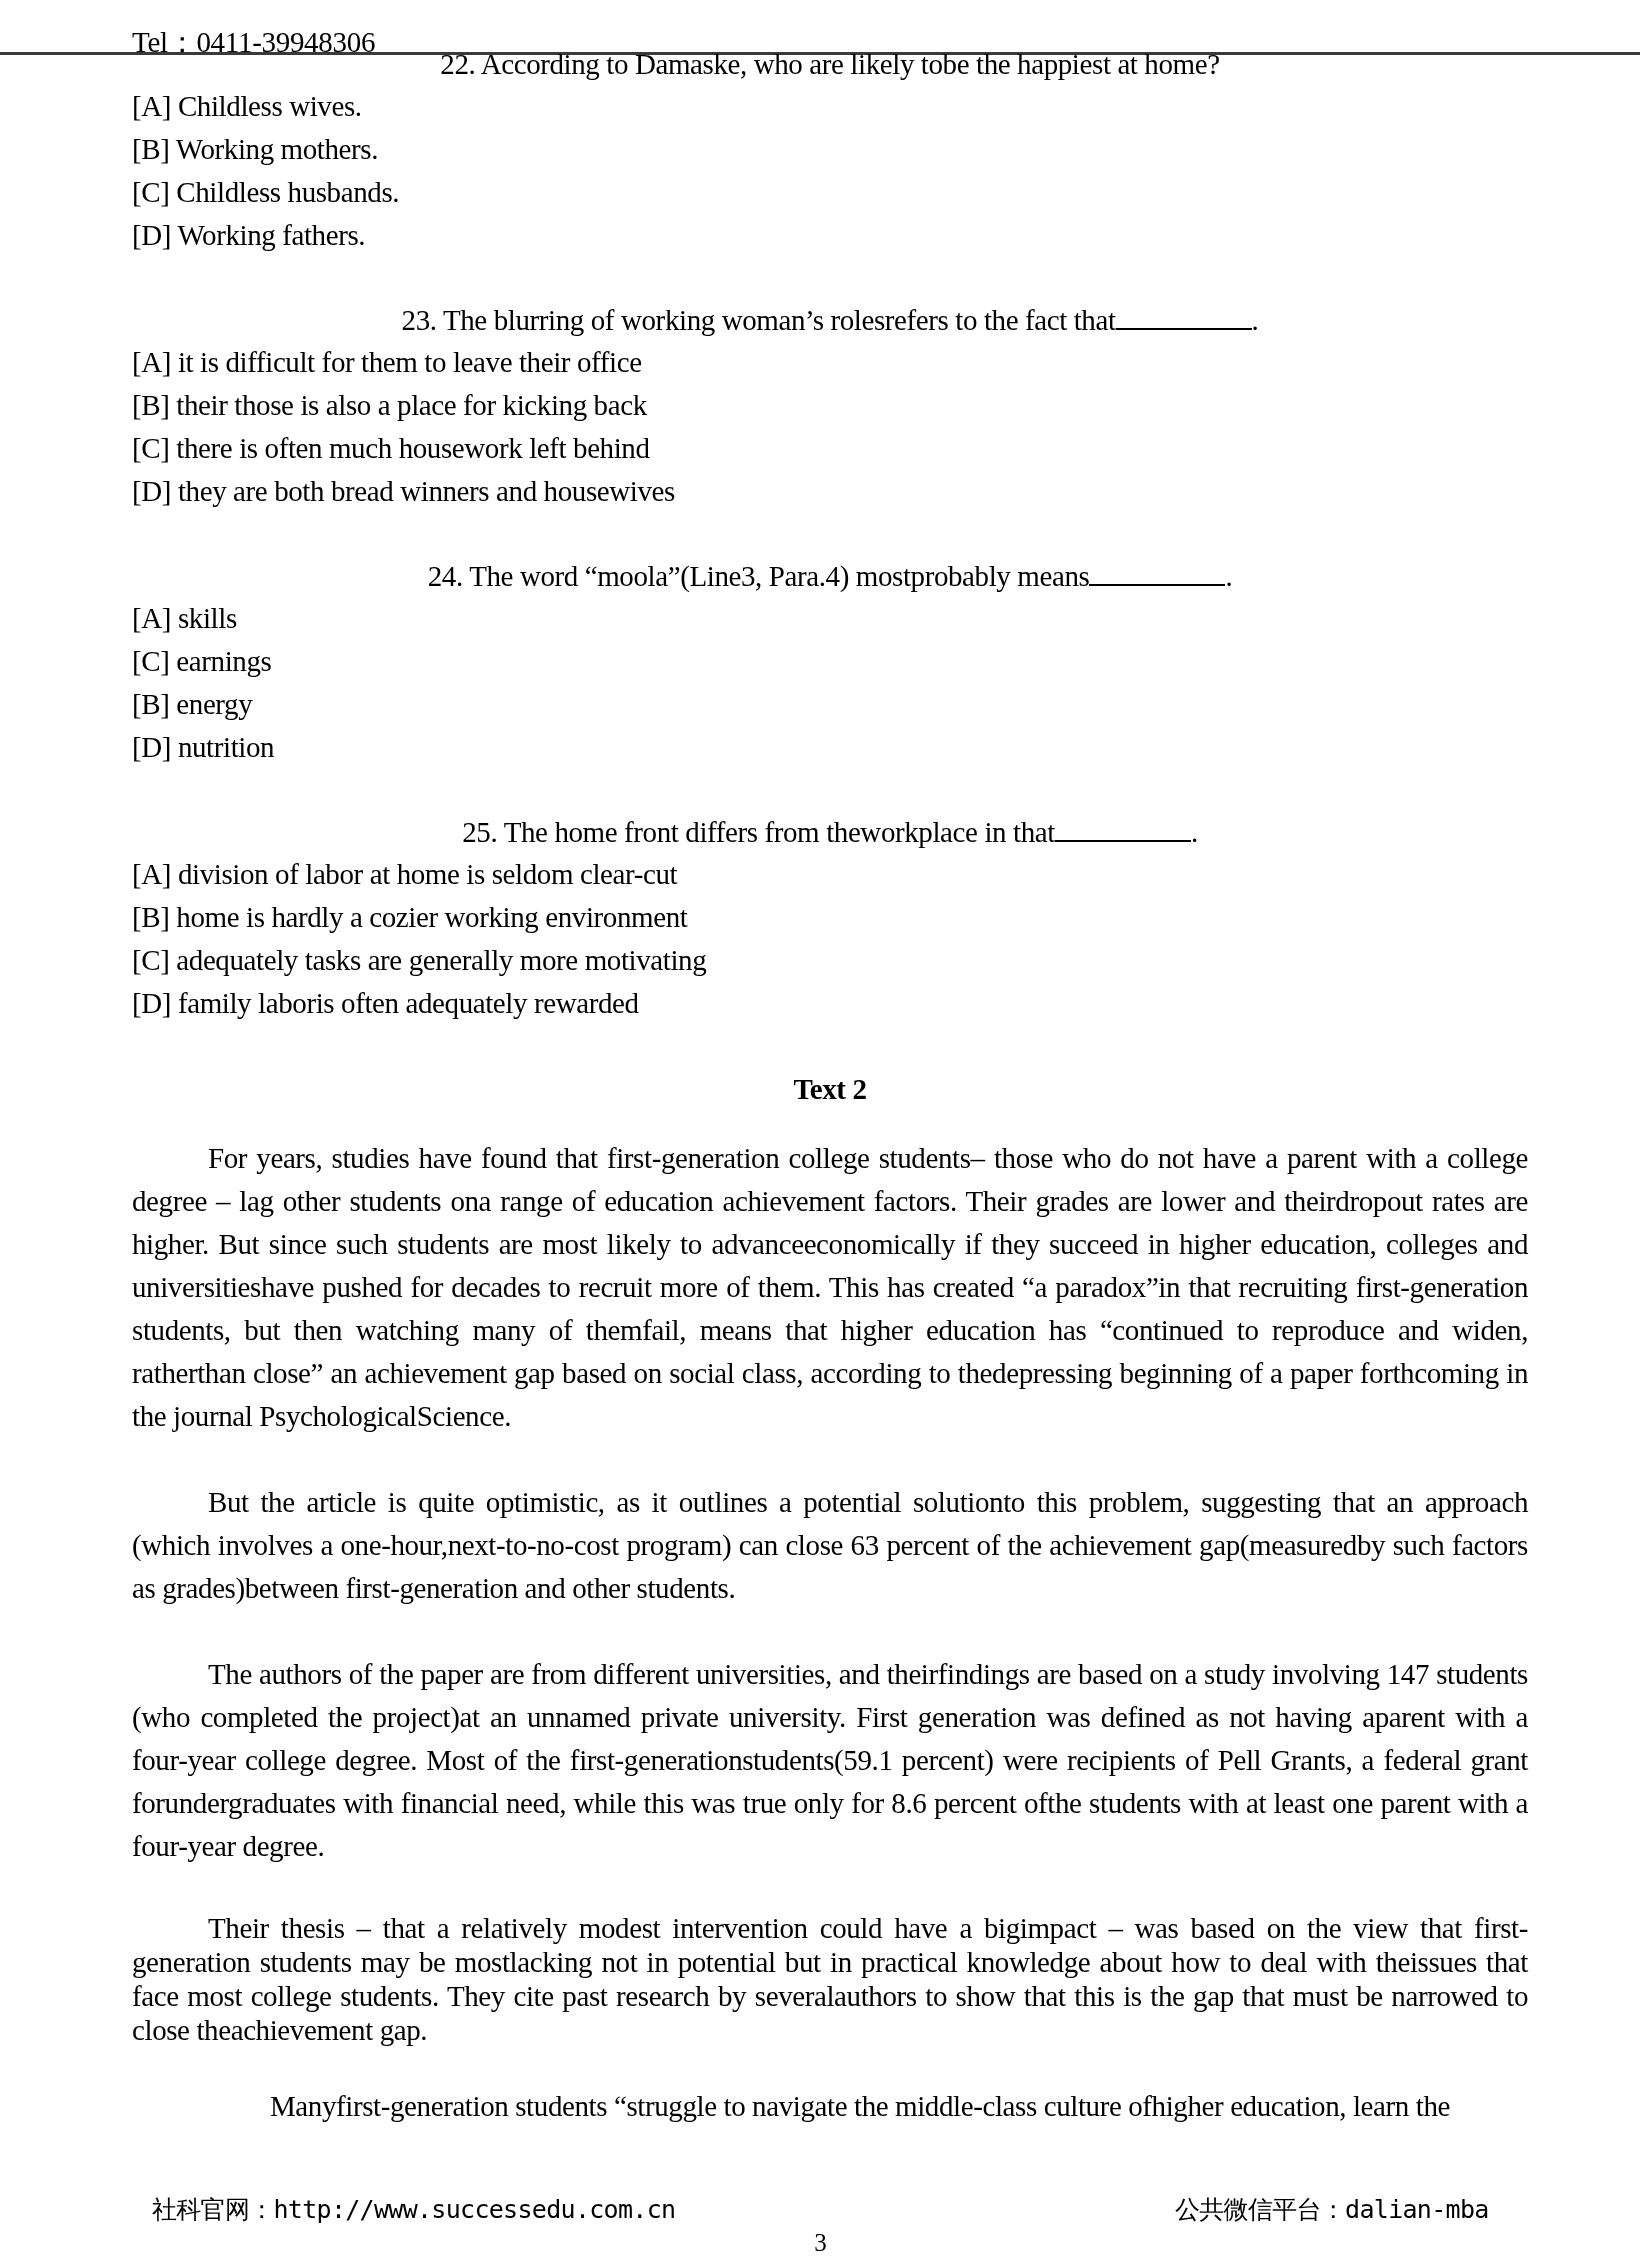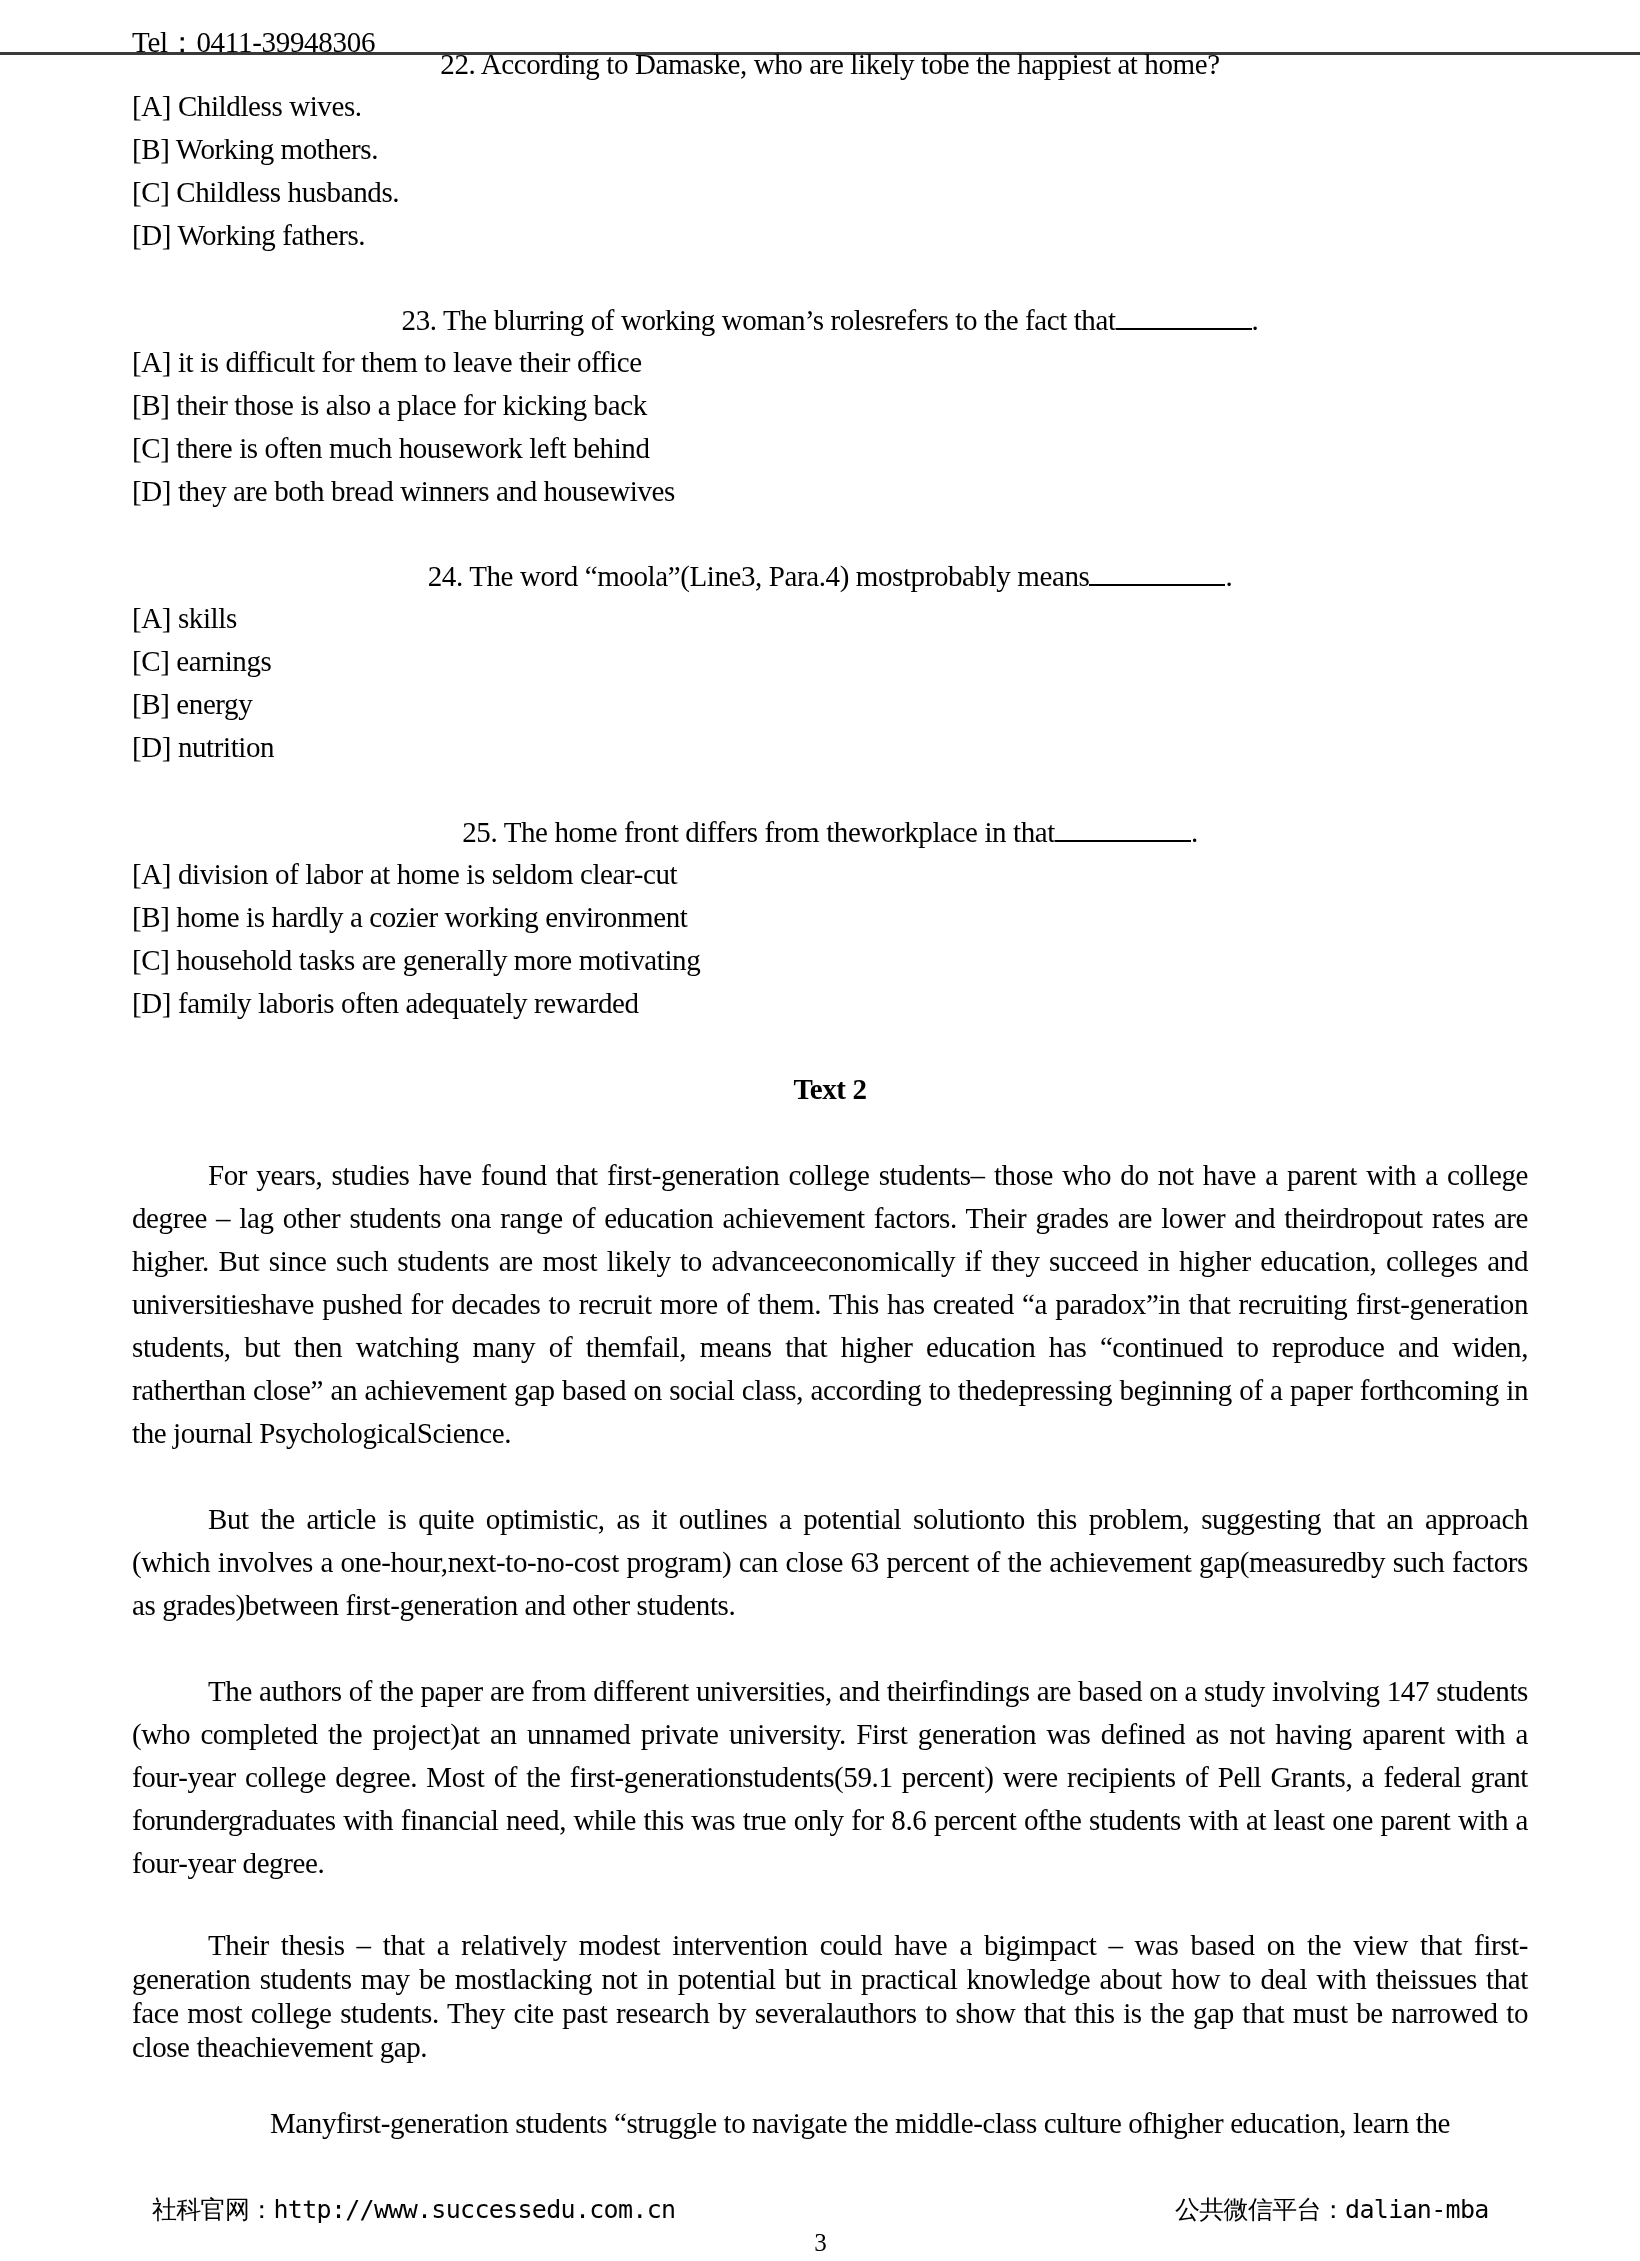--- a/index.html
+++ b/index.html
@@ -50,21 +50,21 @@
       vertical-align: baseline;
     }
     .q-gap { height: 43px; }
     .section-title {
       text-align: center;
       font-weight: bold;
       font-size: 29px;
       line-height: 43px;
       height: 43px;
       margin-top: 43px;
-      margin-bottom: 43px;
+      margin-bottom: 26px;
       padding-left: 0;
     }
     .para {
       text-align: justify;
       text-indent: 76px;
       line-height: 43px;
       margin: 0 0 43px 0;
     }
     .para.tight {
       line-height: 34px;
@@ -131,21 +131,21 @@
     <div class="q-option"><span>[C]</span> <span>earnings</span></div>
     <div class="q-option"><span>[B]</span> <span>energy</span></div>
     <div class="q-option"><span>[D]</span> <span>nutrition</span></div>
   </div>
   <div class="q-gap"></div>
 
   <div class="question">
     <div class="q-stem"><span>25.</span> <span>The home front differs from theworkplace in that</span><span class="blank"></span><span>.</span></div>
     <div class="q-option"><span>[A]</span> <span>division of labor at home is seldom clear-cut</span></div>
     <div class="q-option"><span>[B]</span> <span>home is hardly a cozier working environment</span></div>
-    <div class="q-option"><span>[C]</span> <span>household tasks are generally more motivating</span></div>
+    <div class="q-option"><span>[C]</span> <span>adequately tasks are generally more motivating</span></div>
     <div class="q-option"><span>[D]</span> <span>family laboris often adequately rewarded</span></div>
   </div>
 
   <div class="section-title">Text 2</div>
 
   <p class="para">For years, studies have found that first-generation college students– those who do not have a parent with a college degree – lag other students ona range of education achievement factors. Their grades are lower and theirdropout rates are higher. But since such students are most likely to advanceeconomically if they succeed in higher education, colleges and universitieshave pushed for decades to recruit more of them. This has created “a paradox”in that recruiting first-generation students, but then watching many of themfail, means that higher education has “continued to reproduce and widen, ratherthan close” an achievement gap based on social class, according to thedepressing beginning of a paper forthcoming in the journal PsychologicalScience.</p>
   <p class="para">But the article is quite optimistic, as it outlines a potential solutionto this problem, suggesting that an approach (which involves a one-hour,next-to-no-cost program) can close 63 percent of the achievement gap(measuredby such factors as grades)between first-generation and other students.</p>
   <p class="para">The authors of the paper are from different universities, and theirfindings are based on a study involving 147 students (who completed the project)at an unnamed private university. First generation was defined as not having aparent with a four-year college degree. Most of the first-generationstudents(59.1 percent) were recipients of Pell Grants, a federal grant forundergraduates with financial need, while this was true only for 8.6 percent ofthe students with at least one parent with a four-year degree.</p>
   <p class="para tight">Their thesis – that a relatively modest intervention could have a bigimpact – was based on the view that first-generation students may be mostlacking not in potential but in practical knowledge about how to deal with theissues that face most college students. They cite past research by severalauthors to show that this is the gap that must be narrowed to close theachievement gap.</p>
   <p class="para last">Manyfirst-generation students “struggle to navigate the middle-class culture ofhigher education, learn the</p>

